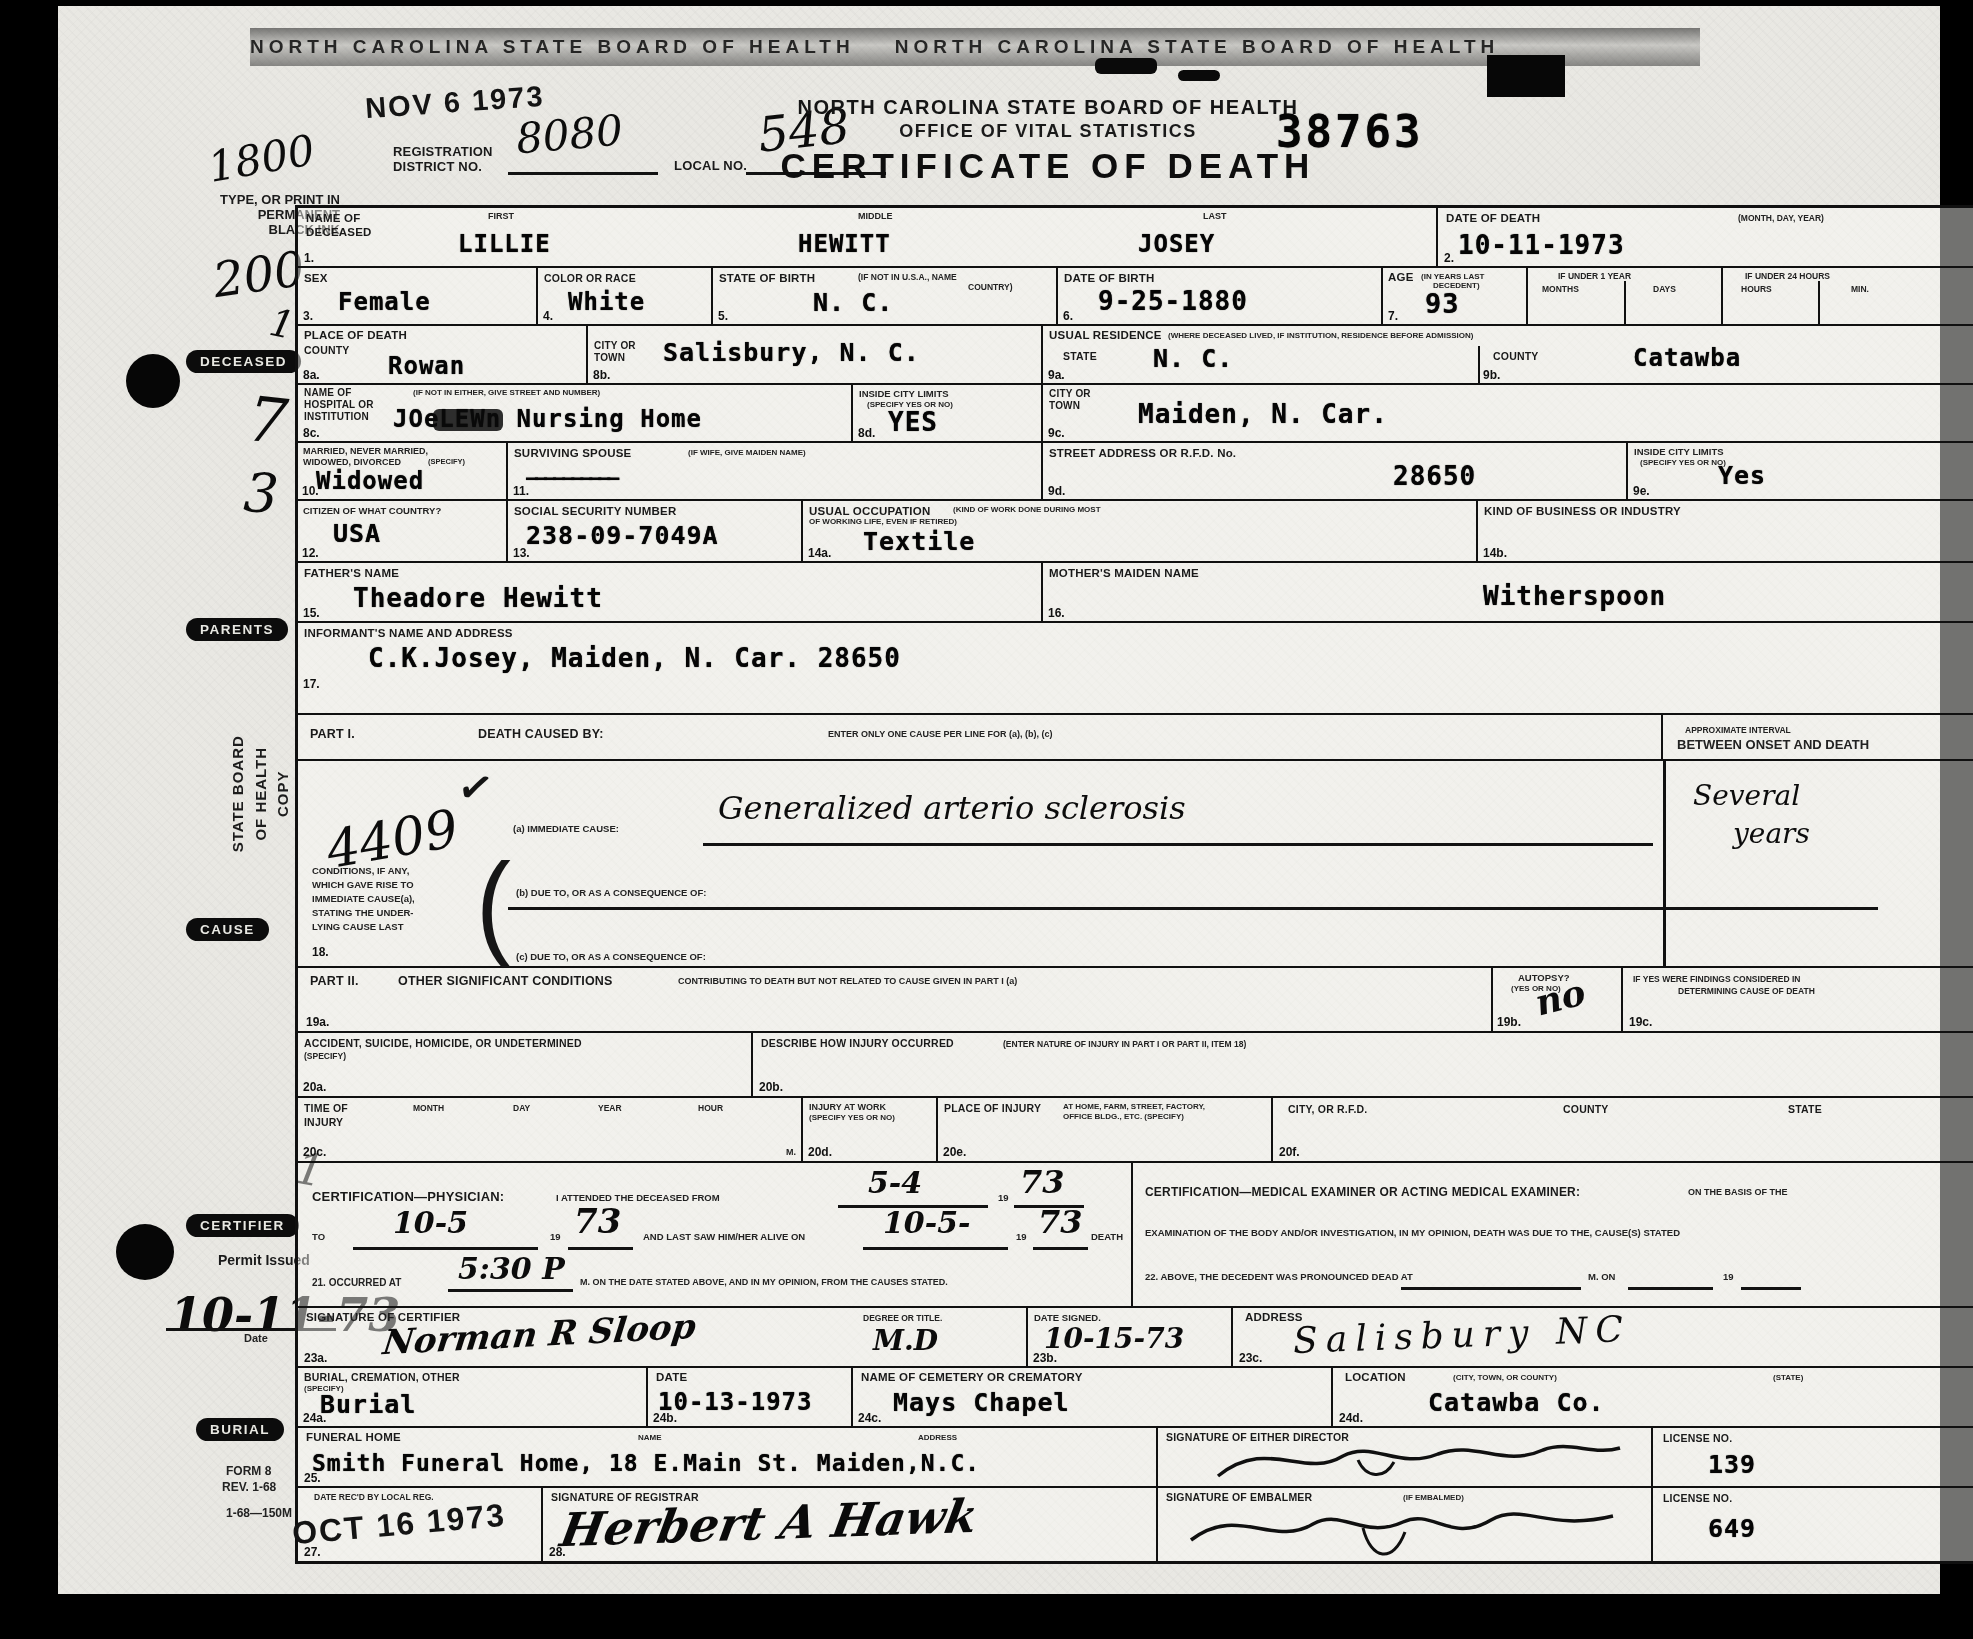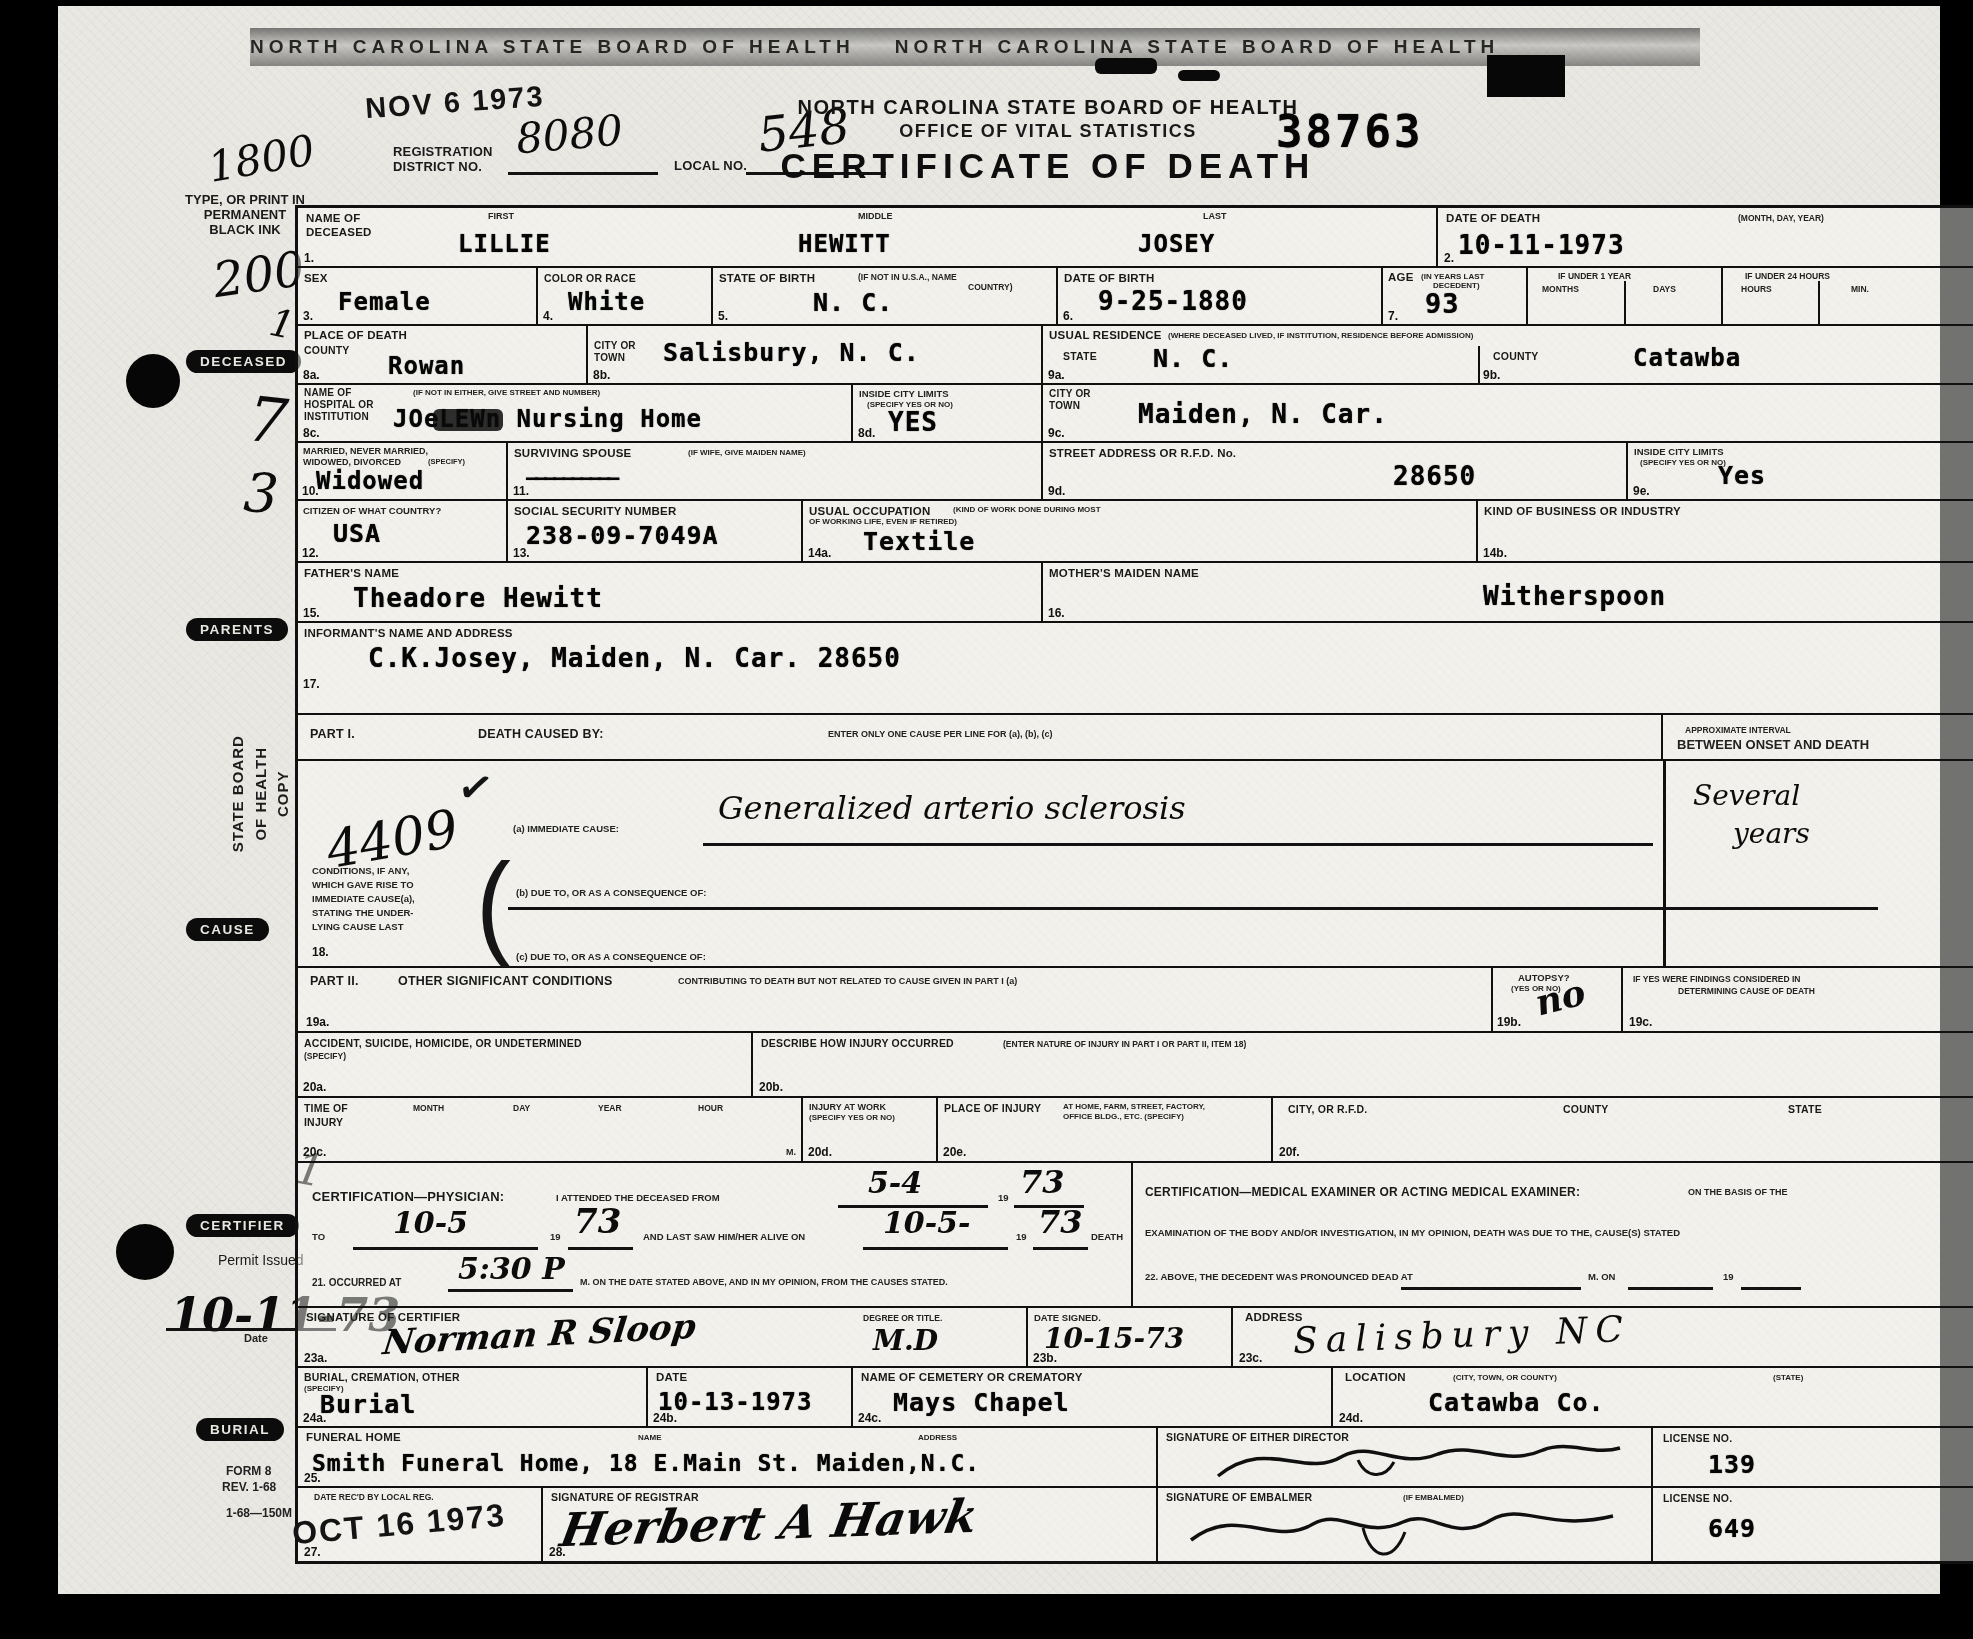--- a/index.html
+++ b/index.html
@@ -60,42 +60,42 @@
   <div class="uline" style="left:688px;top:166px;width:140px"></div>
 
   <div class="abs" style="left:650px;top:90px;width:680px;text-align:center">
     <div style="font-weight:bold;font-size:20px;letter-spacing:1.5px;color:#151515">NORTH CAROLINA STATE BOARD OF HEALTH</div>
     <div style="font-weight:bold;font-size:18px;letter-spacing:1.5px;color:#1a1a1a;margin-top:2px">OFFICE OF VITAL STATISTICS</div>
     <div style="font-weight:bold;font-size:35px;letter-spacing:6px;color:#0e0e0e;margin-top:4px">CERTIFICATE OF DEATH</div>
   </div>
   <div class="typed" style="left:1218px;top:100px;font-size:44px;letter-spacing:3px">38763</div>
 
   <div class="hw" style="left:150px;top:128px;font-size:42px;transform:rotate(-10deg)">1800</div>
-  <div class="abs" style="left:92px;top:186px;width:190px;text-align:center">
+  <div class="abs" style="left:92px;top:186px;width:190px;text-align:right">
     <div style="font-weight:bold;font-size:13px;color:#1b1b1b">TYPE, OR PRINT IN</div>
     <div style="font-weight:bold;font-size:13px;color:#1b1b1b">PERMANENT</div>
     <div style="font-weight:bold;font-size:13px;color:#1b1b1b">BLACK INK</div>
   </div>
   <div class="hw" style="left:155px;top:240px;font-size:48px;transform:rotate(-8deg)">200</div>
   <div class="hw" style="left:212px;top:296px;font-size:38px;transform:rotate(12deg)">1</div>
   <div class="tab" style="left:128px;top:344px">DECEASED</div>
   <div class="punch" style="left:68px;top:348px;width:54px;height:54px"></div>
   <div class="hw" style="left:190px;top:378px;font-size:62px;transform:rotate(6deg)">7</div>
   <div class="hw" style="left:186px;top:456px;font-size:54px;transform:rotate(4deg)">3</div>
   <div class="tab" style="left:128px;top:612px">PARENTS</div>
   <div class="copy">
     <div>STATE BOARD</div>
     <div>OF HEALTH</div>
     <div>COPY</div>
   </div>
   <div class="tab" style="left:128px;top:912px">CAUSE</div>
   <div class="hw" style="left:238px;top:1138px;font-size:44px;transform:rotate(10deg)">1</div>
   <div class="tab" style="left:128px;top:1208px">CERTIFIER</div>
   <div class="punch" style="left:58px;top:1218px;width:58px;height:56px"></div>
-  <div class="abs" style="left:160px;top:1246px;font-weight:normal;font-size:14px;color:#1a1a1a">Permit Issued</div>
+  <div class="abs" style="left:160px;top:1246px;font-weight:bold;font-size:14px;color:#1a1a1a">Permit Issued</div>
   <div class="hw" style="left:112px;top:1282px;font-size:46px;font-weight:bold">10-11-73</div>
   <div class="uline" style="left:108px;top:1322px;width:170px"></div>
   <div class="note" style="left:186px;top:1326px;font-size:11px">Date</div>
   <div class="tab" style="left:138px;top:1412px">BURIAL</div>
   <div class="note" style="left:168px;top:1458px;font-size:12px">FORM 8</div>
   <div class="note" style="left:164px;top:1474px;font-size:12px">REV. 1-68</div>
   <div class="note" style="left:168px;top:1500px;font-size:12px">1-68—150M</div>
 
   <div class="form">
 

